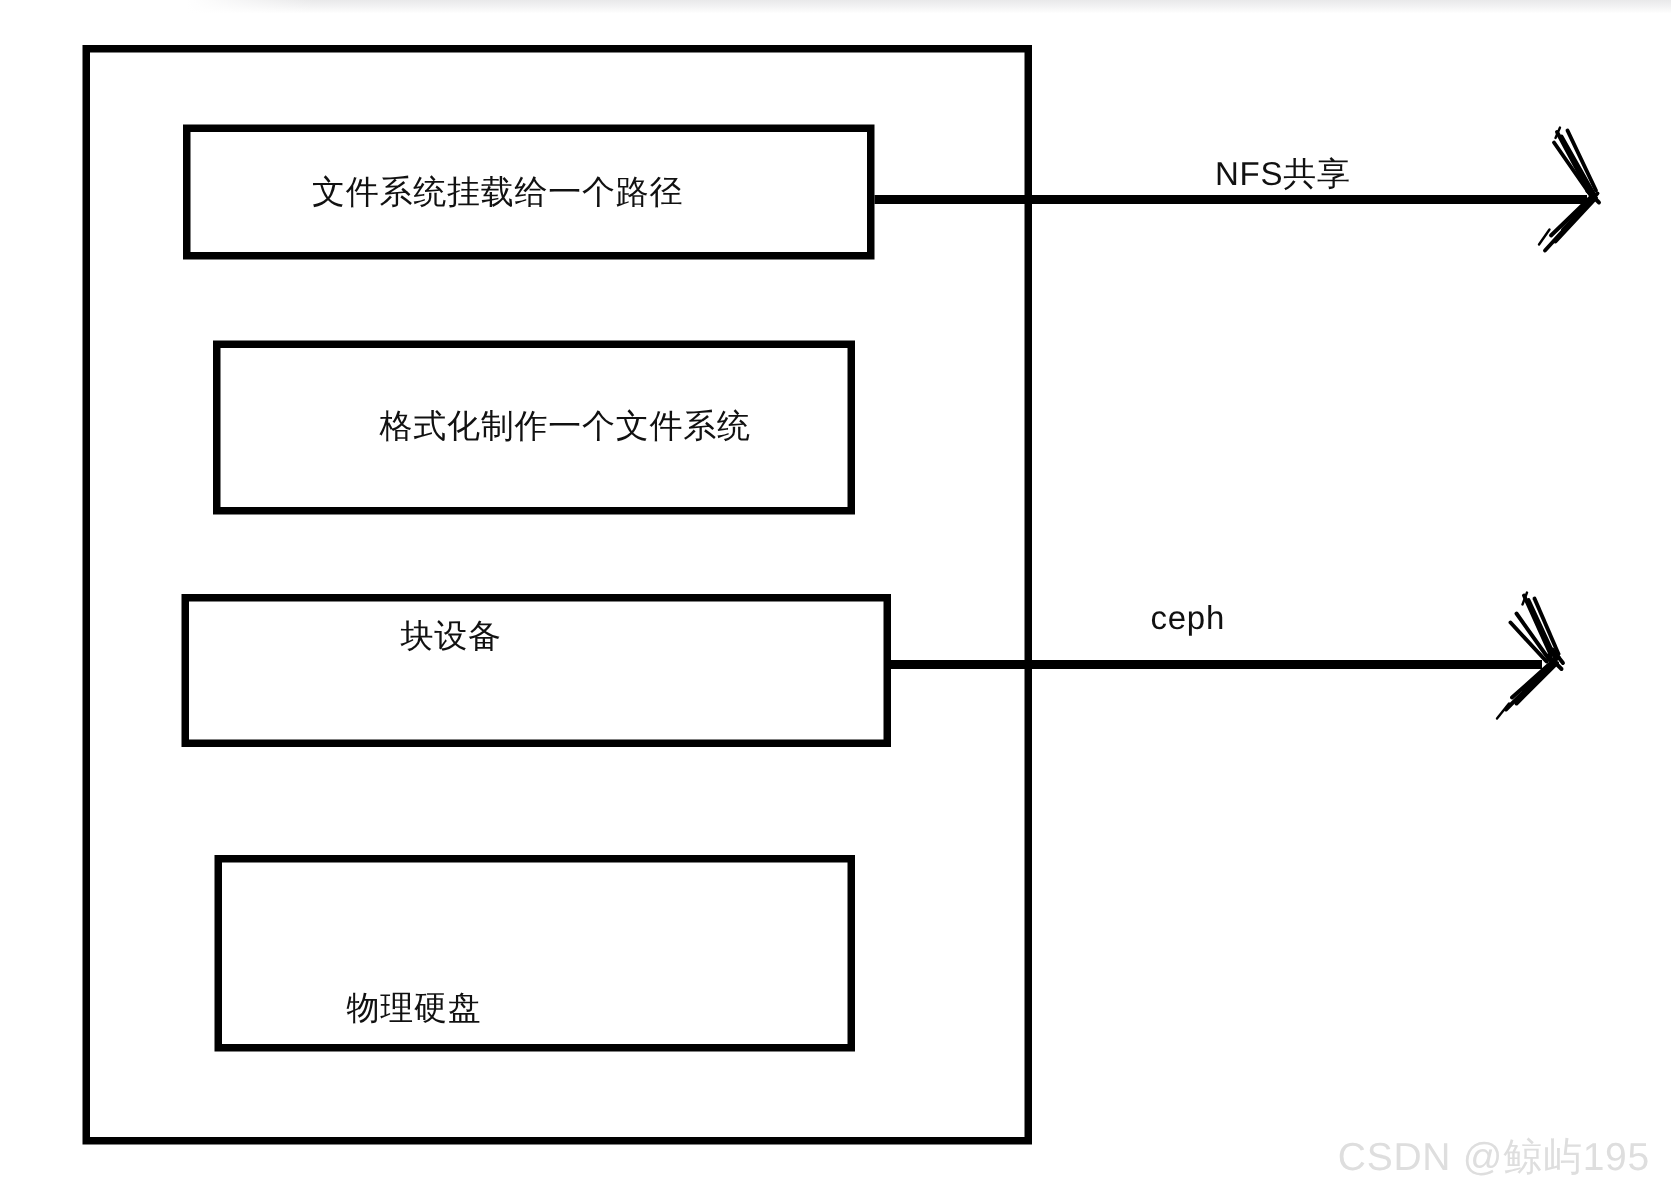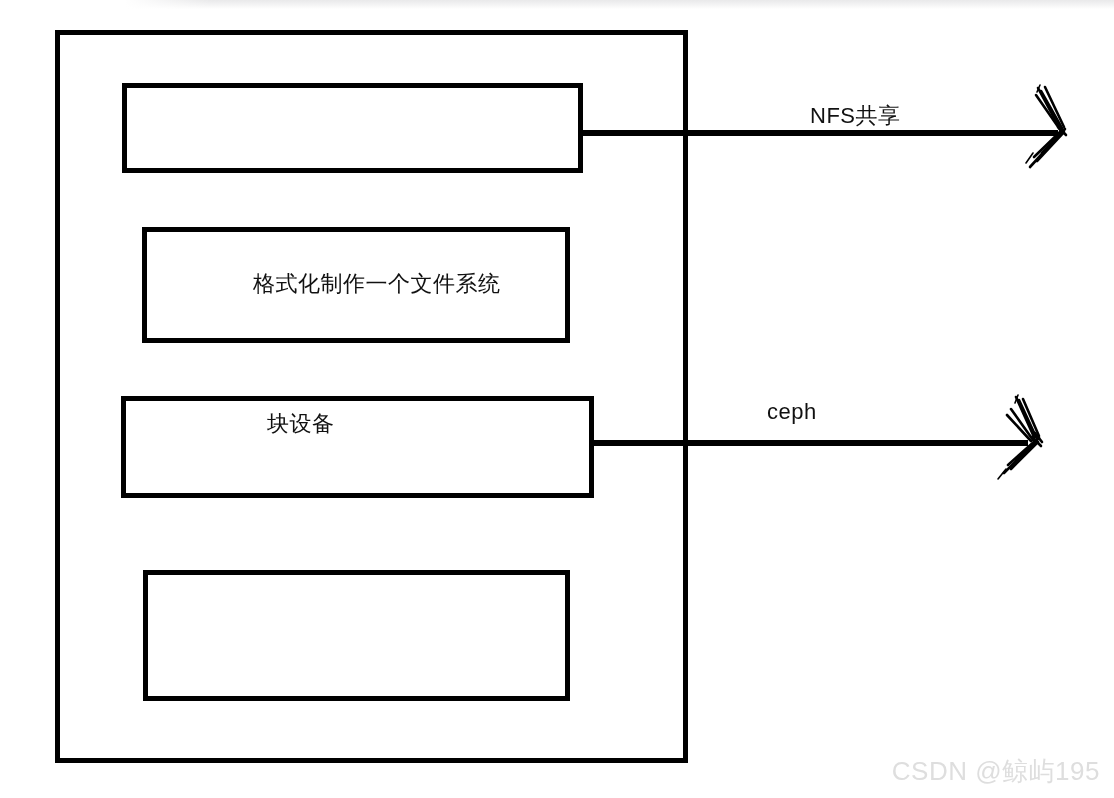--- a/index.html
+++ b/index.html
@@ -122,28 +122,30 @@
 <body>
 
 <div id="canvas">
 
   <div class="top-shade"></div>
   <div class="top-shade-fade"></div>
 
   <div class="outer-container"></div>
 
   <div class="layer-box box-fs"></div>
+  <div class="layer-label label-fs">文件系统挂载给一个路径</div>
 
   <div class="layer-box box-format"></div>
   <div class="layer-label label-format">格式化制作一个文件系统</div>
 
   <div class="layer-box box-block"></div>
   <div class="layer-label label-block">块设备</div>
 
   <div class="layer-box box-disk"></div>
+  <div class="layer-label label-disk">物理硬盘</div>
 
   <div class="arrow-line arrow-line-nfs"></div>
   <div class="arrowhead arrowhead-nfs">
     <svg width="70" height="100" viewBox="0 0 70 100">
       <g fill="none" stroke="#000000" stroke-width="2.6" stroke-linecap="round" stroke-linejoin="round">
         <path d="M14 5 L36 46"></path>
         <path d="M17 8 L39 47"></path>
         <path d="M12 12 L37 48"></path>
         <path d="M21 4 L40 44"></path>
         <path d="M38 47 L10 74"></path>

